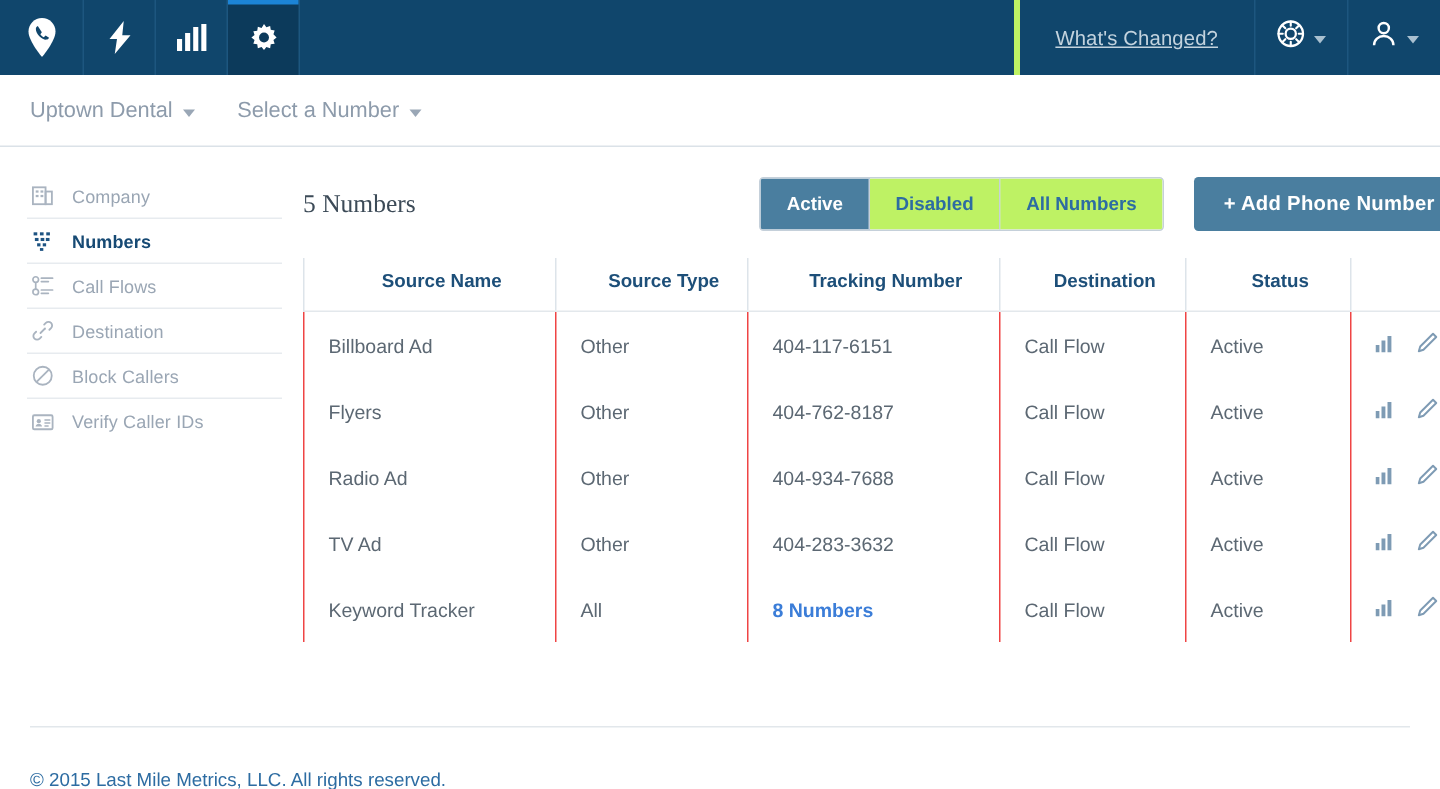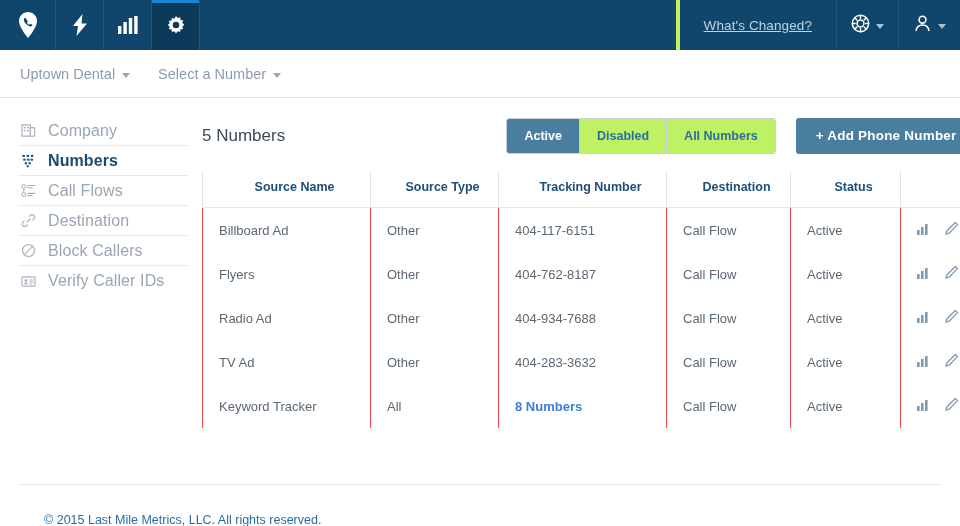--- a/index.html
+++ b/index.html
@@ -76,30 +76,30 @@
     display: flex; align-items: center; gap: 12px;
     height: 30px; padding: 0 2px;
     border-bottom: 1px solid #e7ebef;
     cursor: pointer;
   }
   .side-item:last-child { border-bottom: none; }
   .side-ico {
     width: 16px; height: 16px; display: flex;
     align-items: center; justify-content: center; flex-shrink: 0;
   }
-  .side-label { font-size: 16px; color: #9aa6b4; letter-spacing: .1px; }
+  .side-label { font-size: 12px; color: #9aa6b4; letter-spacing: .1px; }
   .side-item.active .side-label { color: #174a74; font-weight: bold; }
 
   
   .content { flex: 1; padding: 0 20px 0 14px; }
   .content-head {
     display: flex; align-items: center; justify-content: space-between;
     height: 40px; margin-bottom: 16px;
   }
-  .page-title { font-size: 17px; color: #3c4a57; font-weight: normal; }
+  .page-title { font-size: 17px; color: #3c4a57; font-weight: normal; font-family: Liberation Serif, serif; }
   .head-actions { display: flex; align-items: center; gap: 20px; }
 
   .btn-group {
     display: flex; border: 1px solid #c5d0da; border-radius: 3px;
     overflow: hidden; background: #fff;
   }
   .btn-seg {
     padding: 0 17px; height: 34px; line-height: 34px;
     font-size: 12.5px; font-weight: bold; color: #2d6ca2;
     background: #bef264; cursor: pointer; border-right: 1px solid #c5d0da;
@@ -131,21 +131,21 @@
   .col-dest  { width: 124px; }
   .col-stat  { width: 110px; }
   .col-act   { width: 76px; }
 
   .link-blue { color: #3b7dd8; font-weight: bold; cursor: pointer; }
   .row-actions { display: flex; align-items: center; gap: 13px; }
   .act-ico { cursor: pointer; display: block; }
 
   .foot-rule { border-top: 1px solid #e2e7eb; margin: 56px 20px 0 20px; }
   .footer {
-    padding: 28px 0 0 20px; font-size: 12.5px; color: #2d6ca2; margin-left: 24px;
+    padding: 28px 0 0 20px; font-size: 12.5px; color: #2d6ca2;
   }
 </style>
 </head>
 <body>
 
 <div class="topnav">
   <div class="nav-tabs">
 
     <div class="nav-tab">
       <span>

